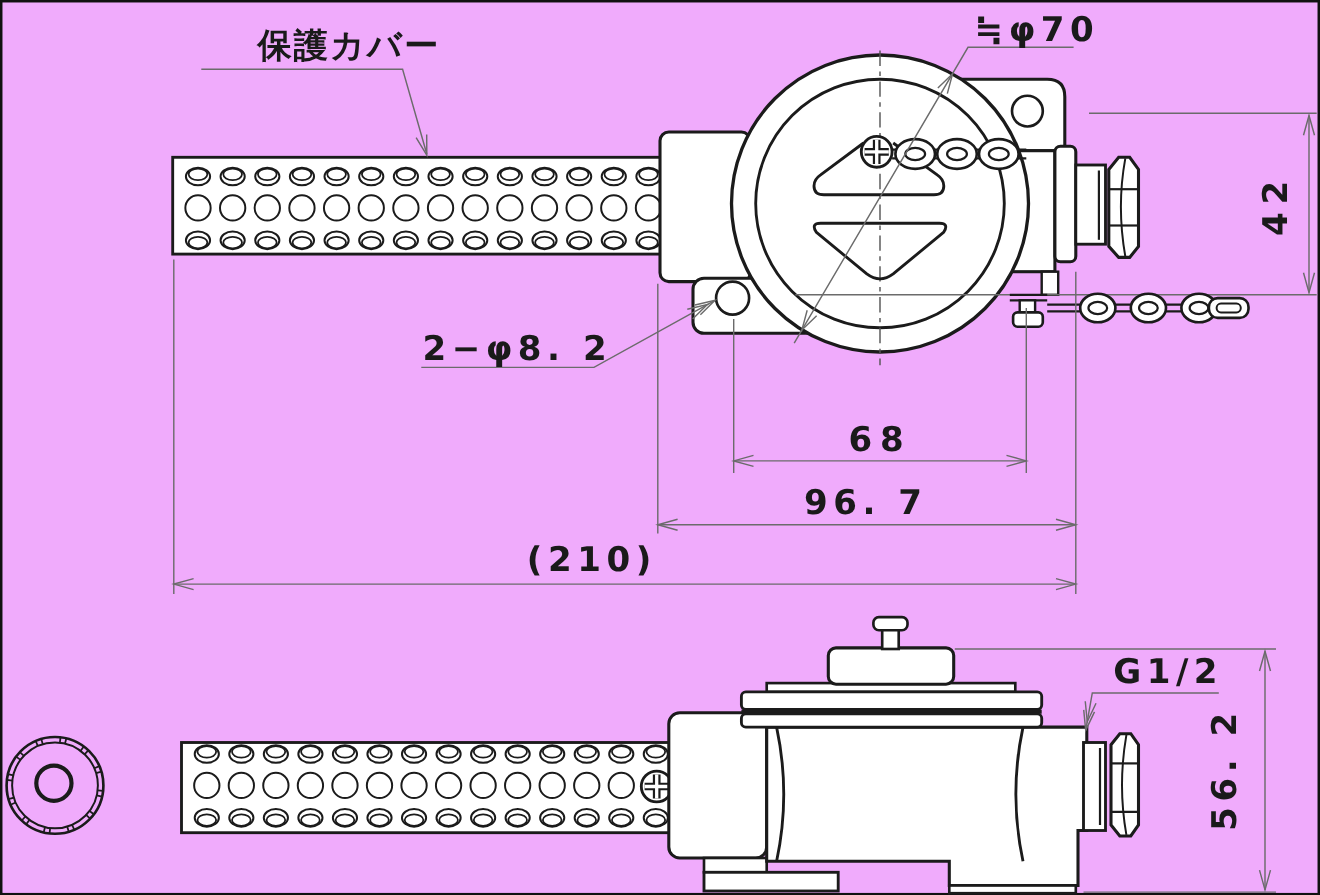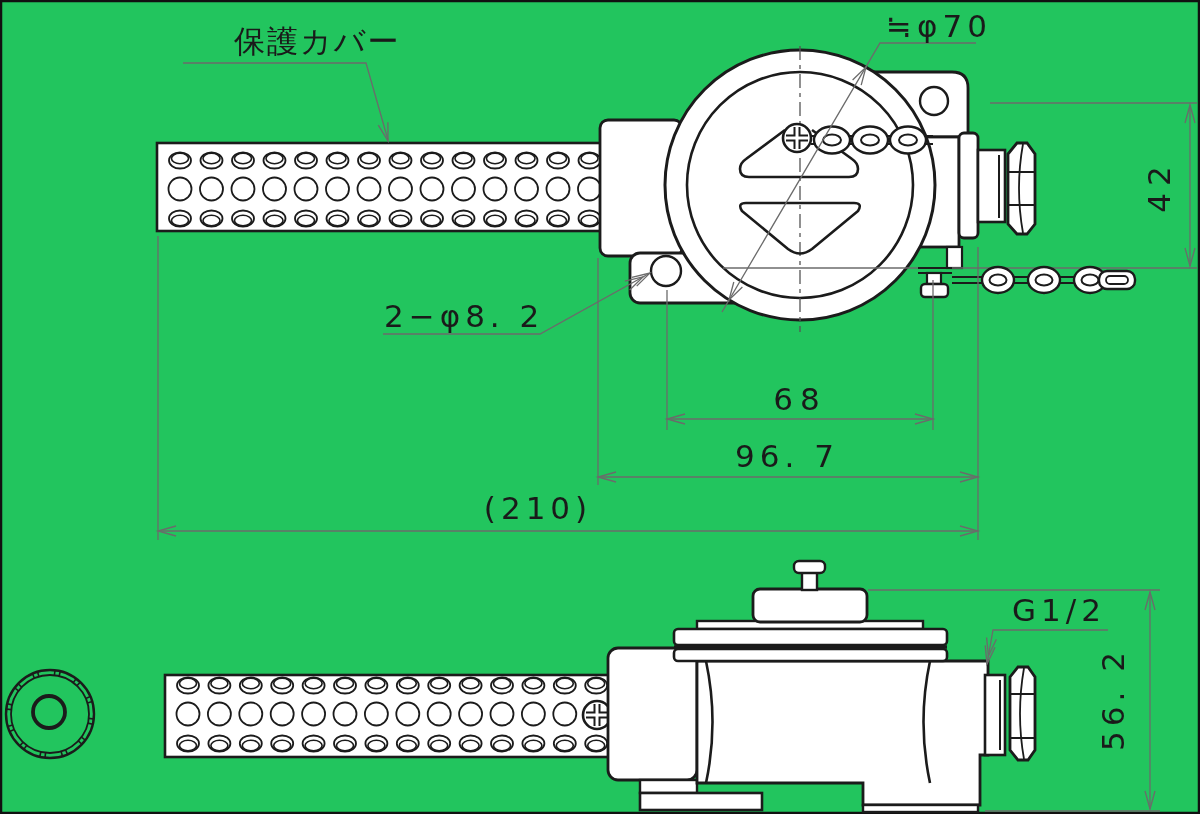--- a/index.html
+++ b/index.html
@@ -1,16 +1,16 @@
 <!DOCTYPE html>
 <html><head>
 <meta charset="utf-8">
 <style>
   html,body{margin:0;padding:0;background:#fff;}
-  .sheet{position:relative;width:1200px;height:814px;background:#22c55e;overflow:hidden;}
+  .sheet{position:relative;width:1200px;height:814px;background:#f0abfc;overflow:hidden;font-weight:bold;}
   svg{display:block;}
   text{font-family:"DejaVu Sans","Liberation Sans",sans-serif;fill:#1a1a1a;}
   .jp{font-size:31px;letter-spacing:2px;}
   .dim{font-size:31px;letter-spacing:7px;}
   .dim-s{font-size:31px;letter-spacing:5px;}
   .geo{stroke:#1b1b1b;fill:none;}
   .geof{stroke:#1b1b1b;fill:#ffffff;}
   .dimln{stroke:#6b6b6b;stroke-width:1.3;fill:none;}
   .cl{stroke:#555;stroke-width:1.3;fill:none;stroke-dasharray:14 5 4 5;}
 </style>

